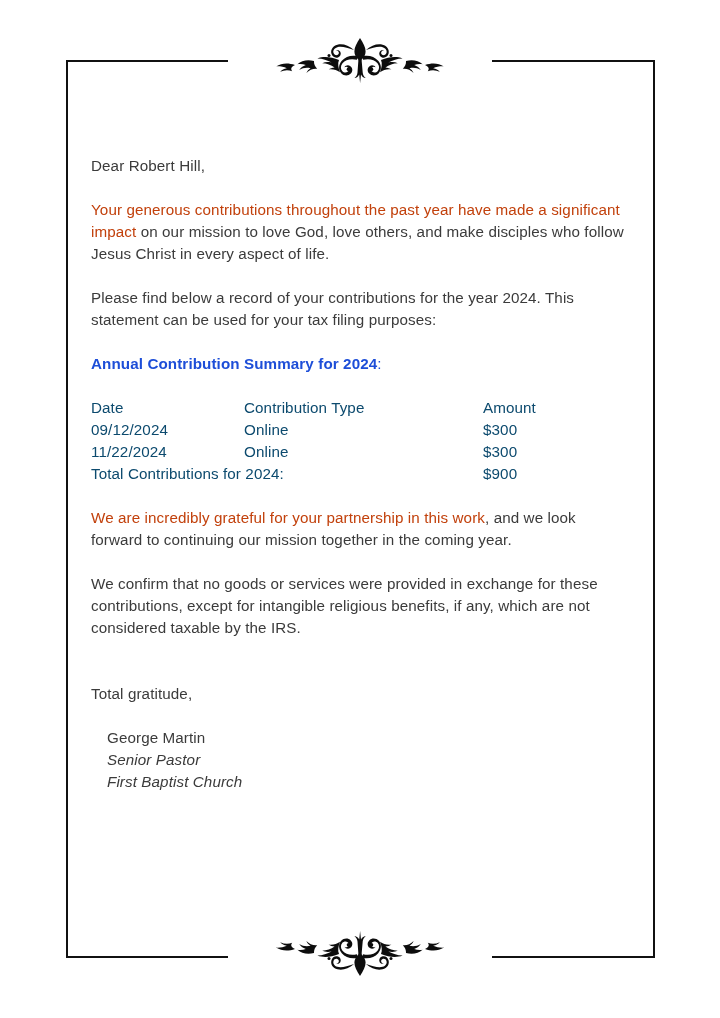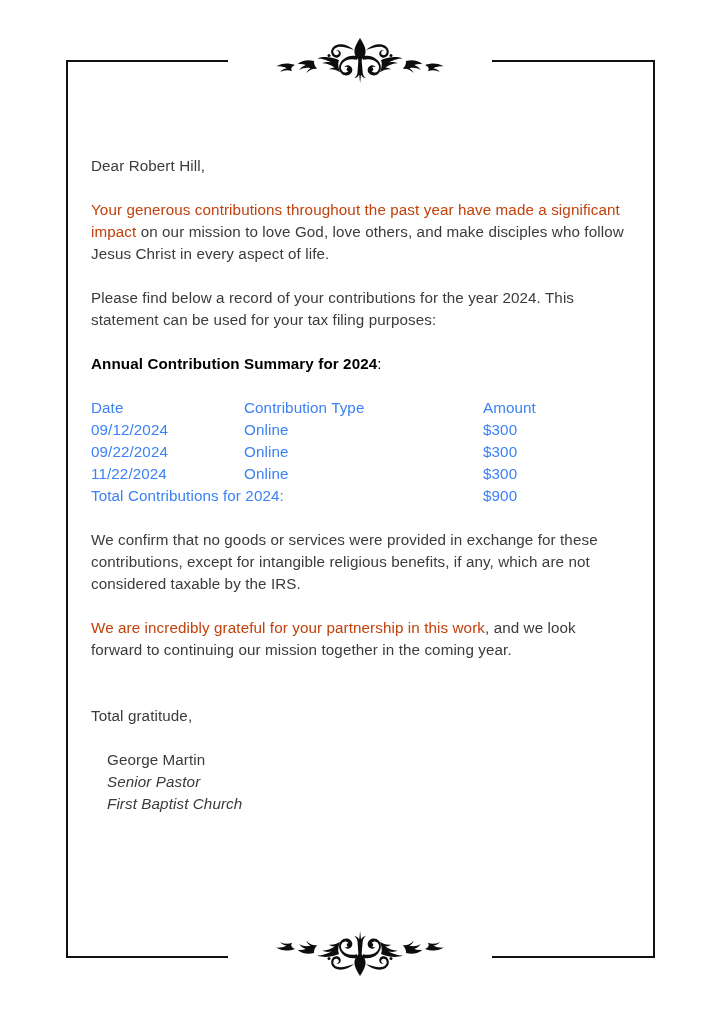--- a/index.html
+++ b/index.html
@@ -72,35 +72,35 @@
     line-height: 22px;
     letter-spacing: 0.1px;
   }
 
   .para { margin: 0 0 22px 0; }
   .para.tight { margin-bottom: 0; }
   .para b { color: #c2410c; font-weight: normal; }
 
   .summary-heading {
     margin: 0 0 22px 0;
-    color: #000000;
+    color: #1d4ed8;
     font-weight: bold;
   }
 
   
   .contrib-table {
     margin: 0 0 22px 0;
     width: 470px;
     border-collapse: collapse;
   }
   .contrib-table th,
   .contrib-table td {
     padding: 0;
     font-weight: normal;
-    color: #3b82f6;
+    color: #0c4a6e;
     font-size: 15.2px;
     line-height: 22px;
     text-align: left;
     white-space: nowrap;
   }
   .col-date   { width: 153px; }
   .col-type   { width: 239px; text-align: center; }
   .col-amount { width: 78px;  text-align: left !important; }
 
   .contrib-table .total-label { white-space: nowrap; }
@@ -194,39 +194,34 @@
           <th class="col-amount">Amount</th>
         </tr>
       </thead>
       <tbody>
         <tr>
           <td class="col-date">09/12/2024</td>
           <td class="col-type">Online</td>
           <td class="col-amount">$300</td>
         </tr>
         <tr>
-          <td class="col-date">09/22/2024</td>
-          <td class="col-type">Online</td>
-          <td class="col-amount">$300</td>
-        </tr>
-        <tr>
           <td class="col-date">11/22/2024</td>
           <td class="col-type">Online</td>
           <td class="col-amount">$300</td>
         </tr>
         <tr>
           <td class="col-date total-label" colspan="2">Total Contributions for 2024:</td>
           <td class="col-amount">$900</td>
         </tr>
       </tbody>
     </table>
 
+    <p class="para"><b>We are incredibly grateful for your partnership in this work</b><span>, and we look forward to continuing our mission together in the coming year.</span></p>
+
     <p class="para">We confirm that no goods or services were provided in exchange for these contributions, except for intangible religious benefits, if any, which are not considered taxable by the IRS.</p>
-
-    <p class="para"><b>We are incredibly grateful for your partnership in this work</b><span>, and we look forward to continuing our mission together in the coming year.</span></p>
 
     <p class="para"><br><span>Total gratitude,</span></p>
 
     <p class="signature">
       <span>George Martin</span><br>
       <span class="italic">Senior Pastor</span><br>
       <span class="italic">First Baptist Church</span>
     </p>
 
   </div>

